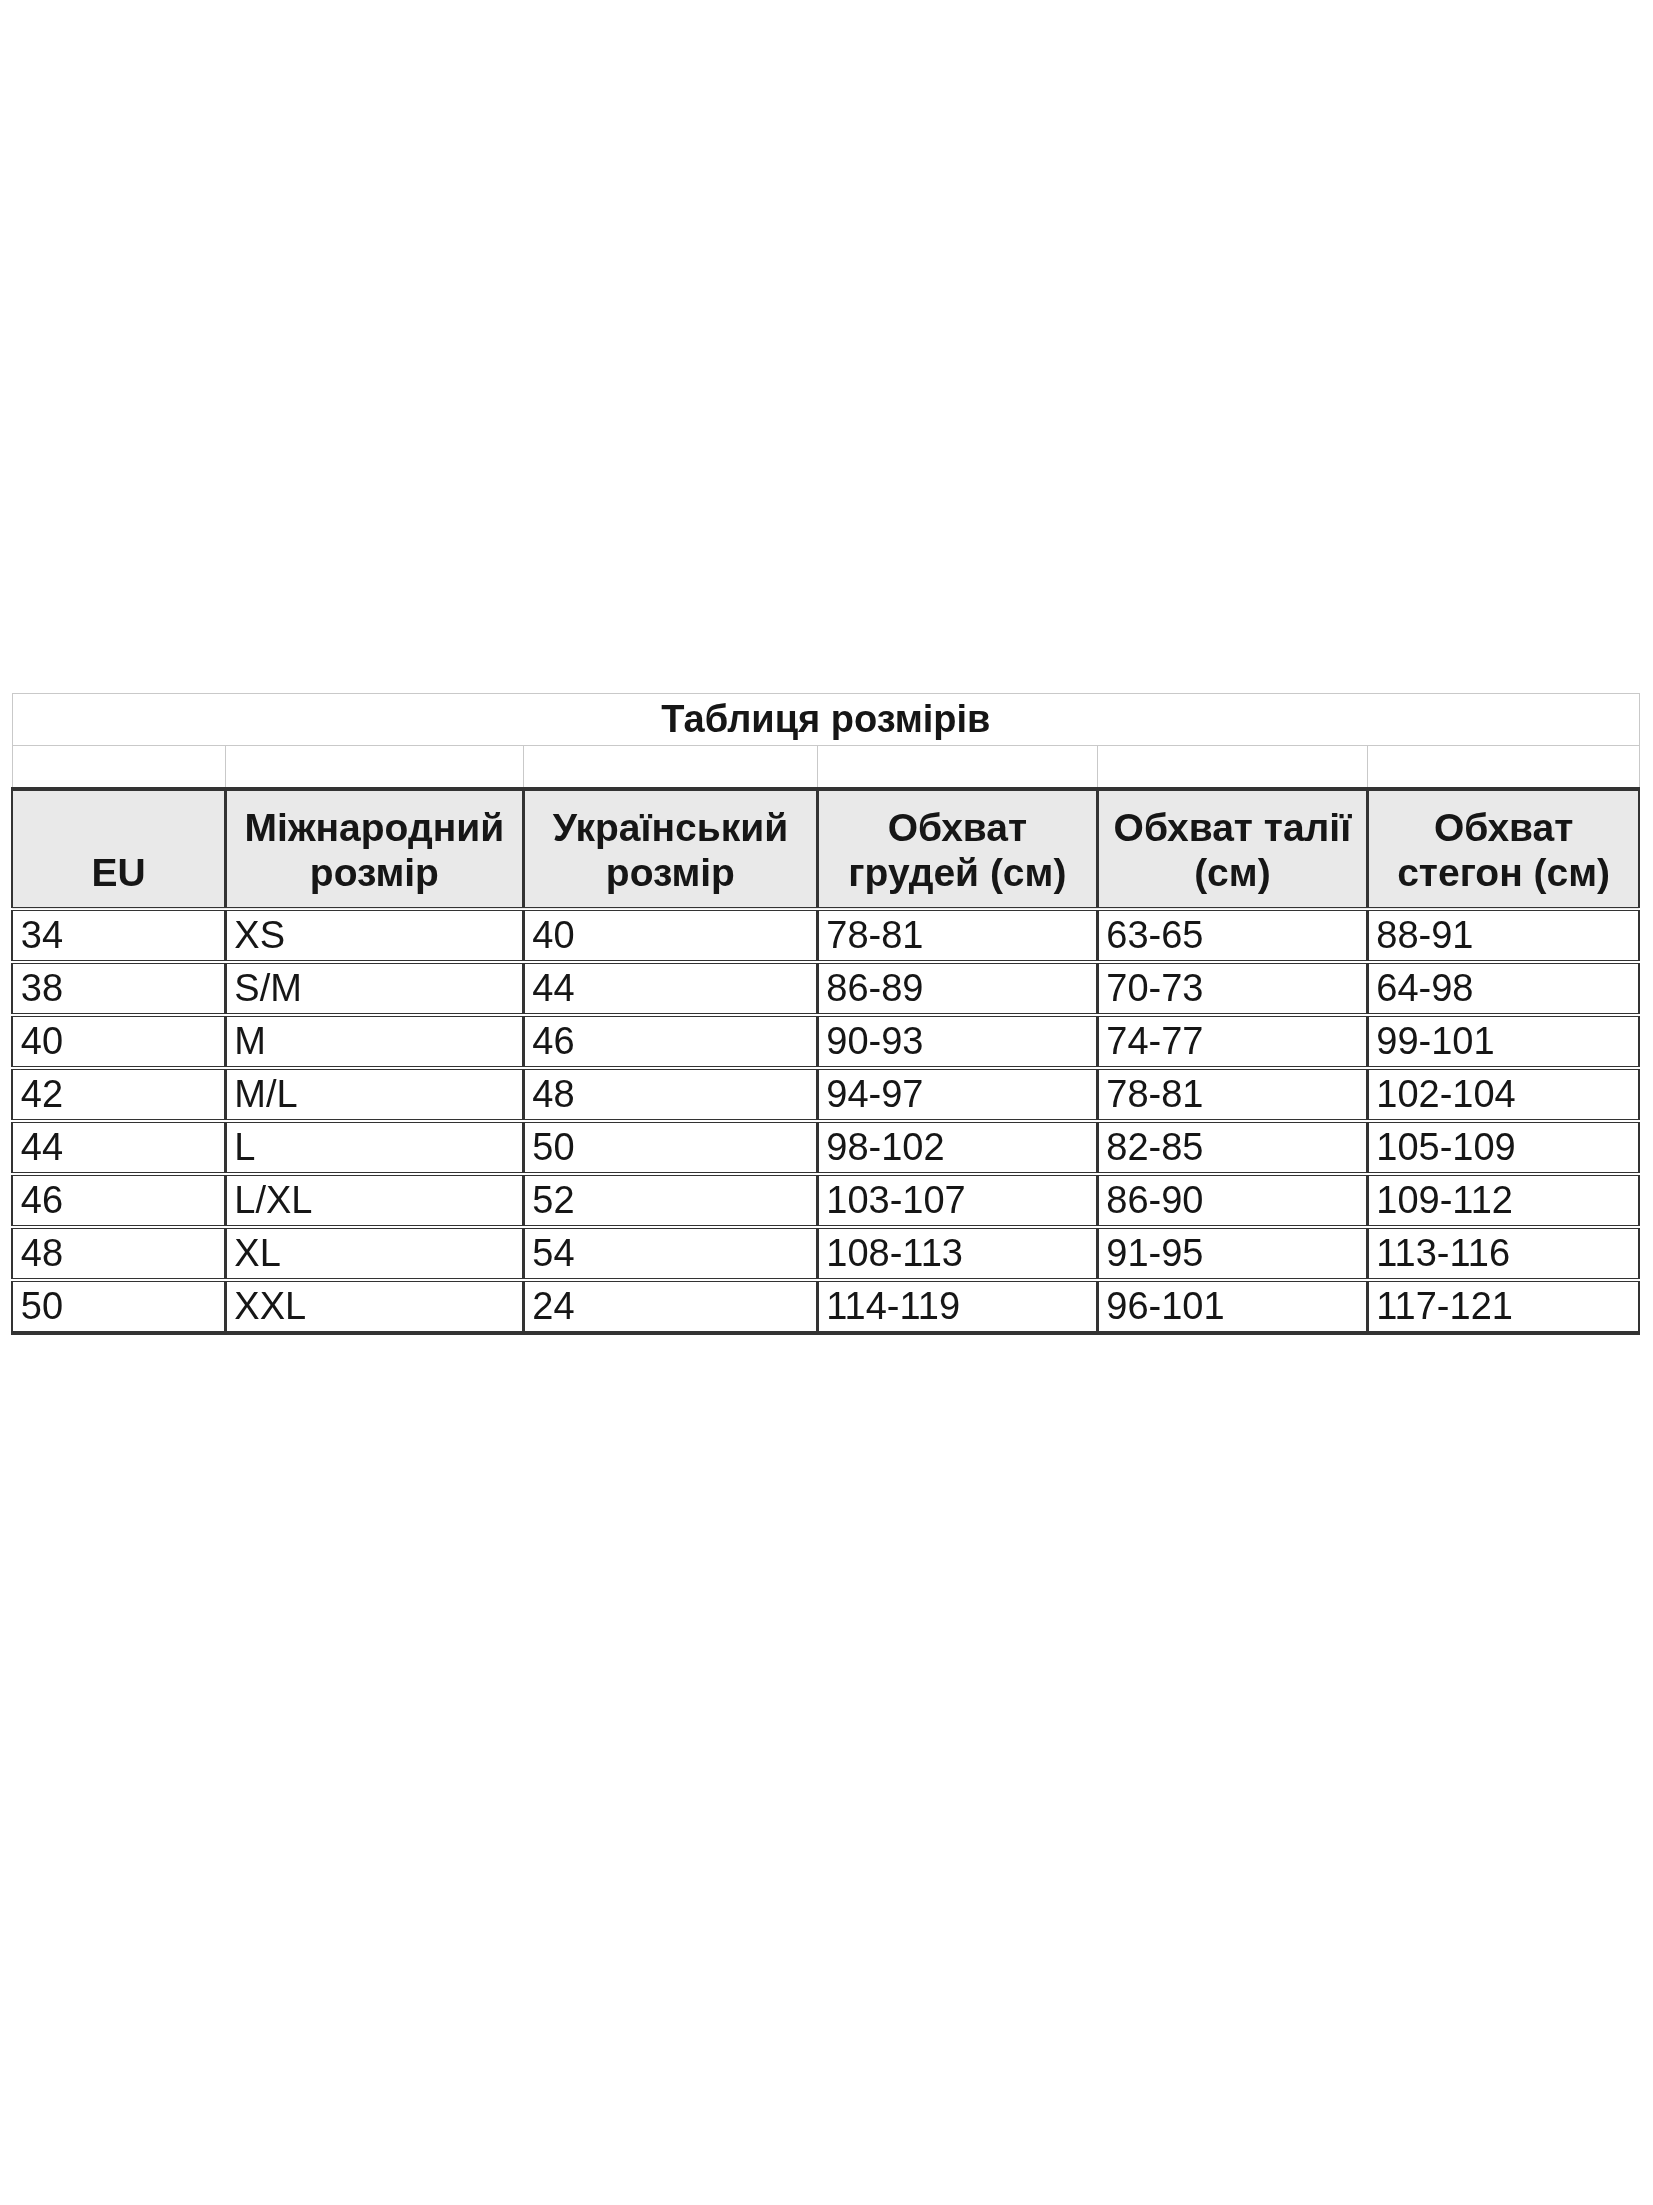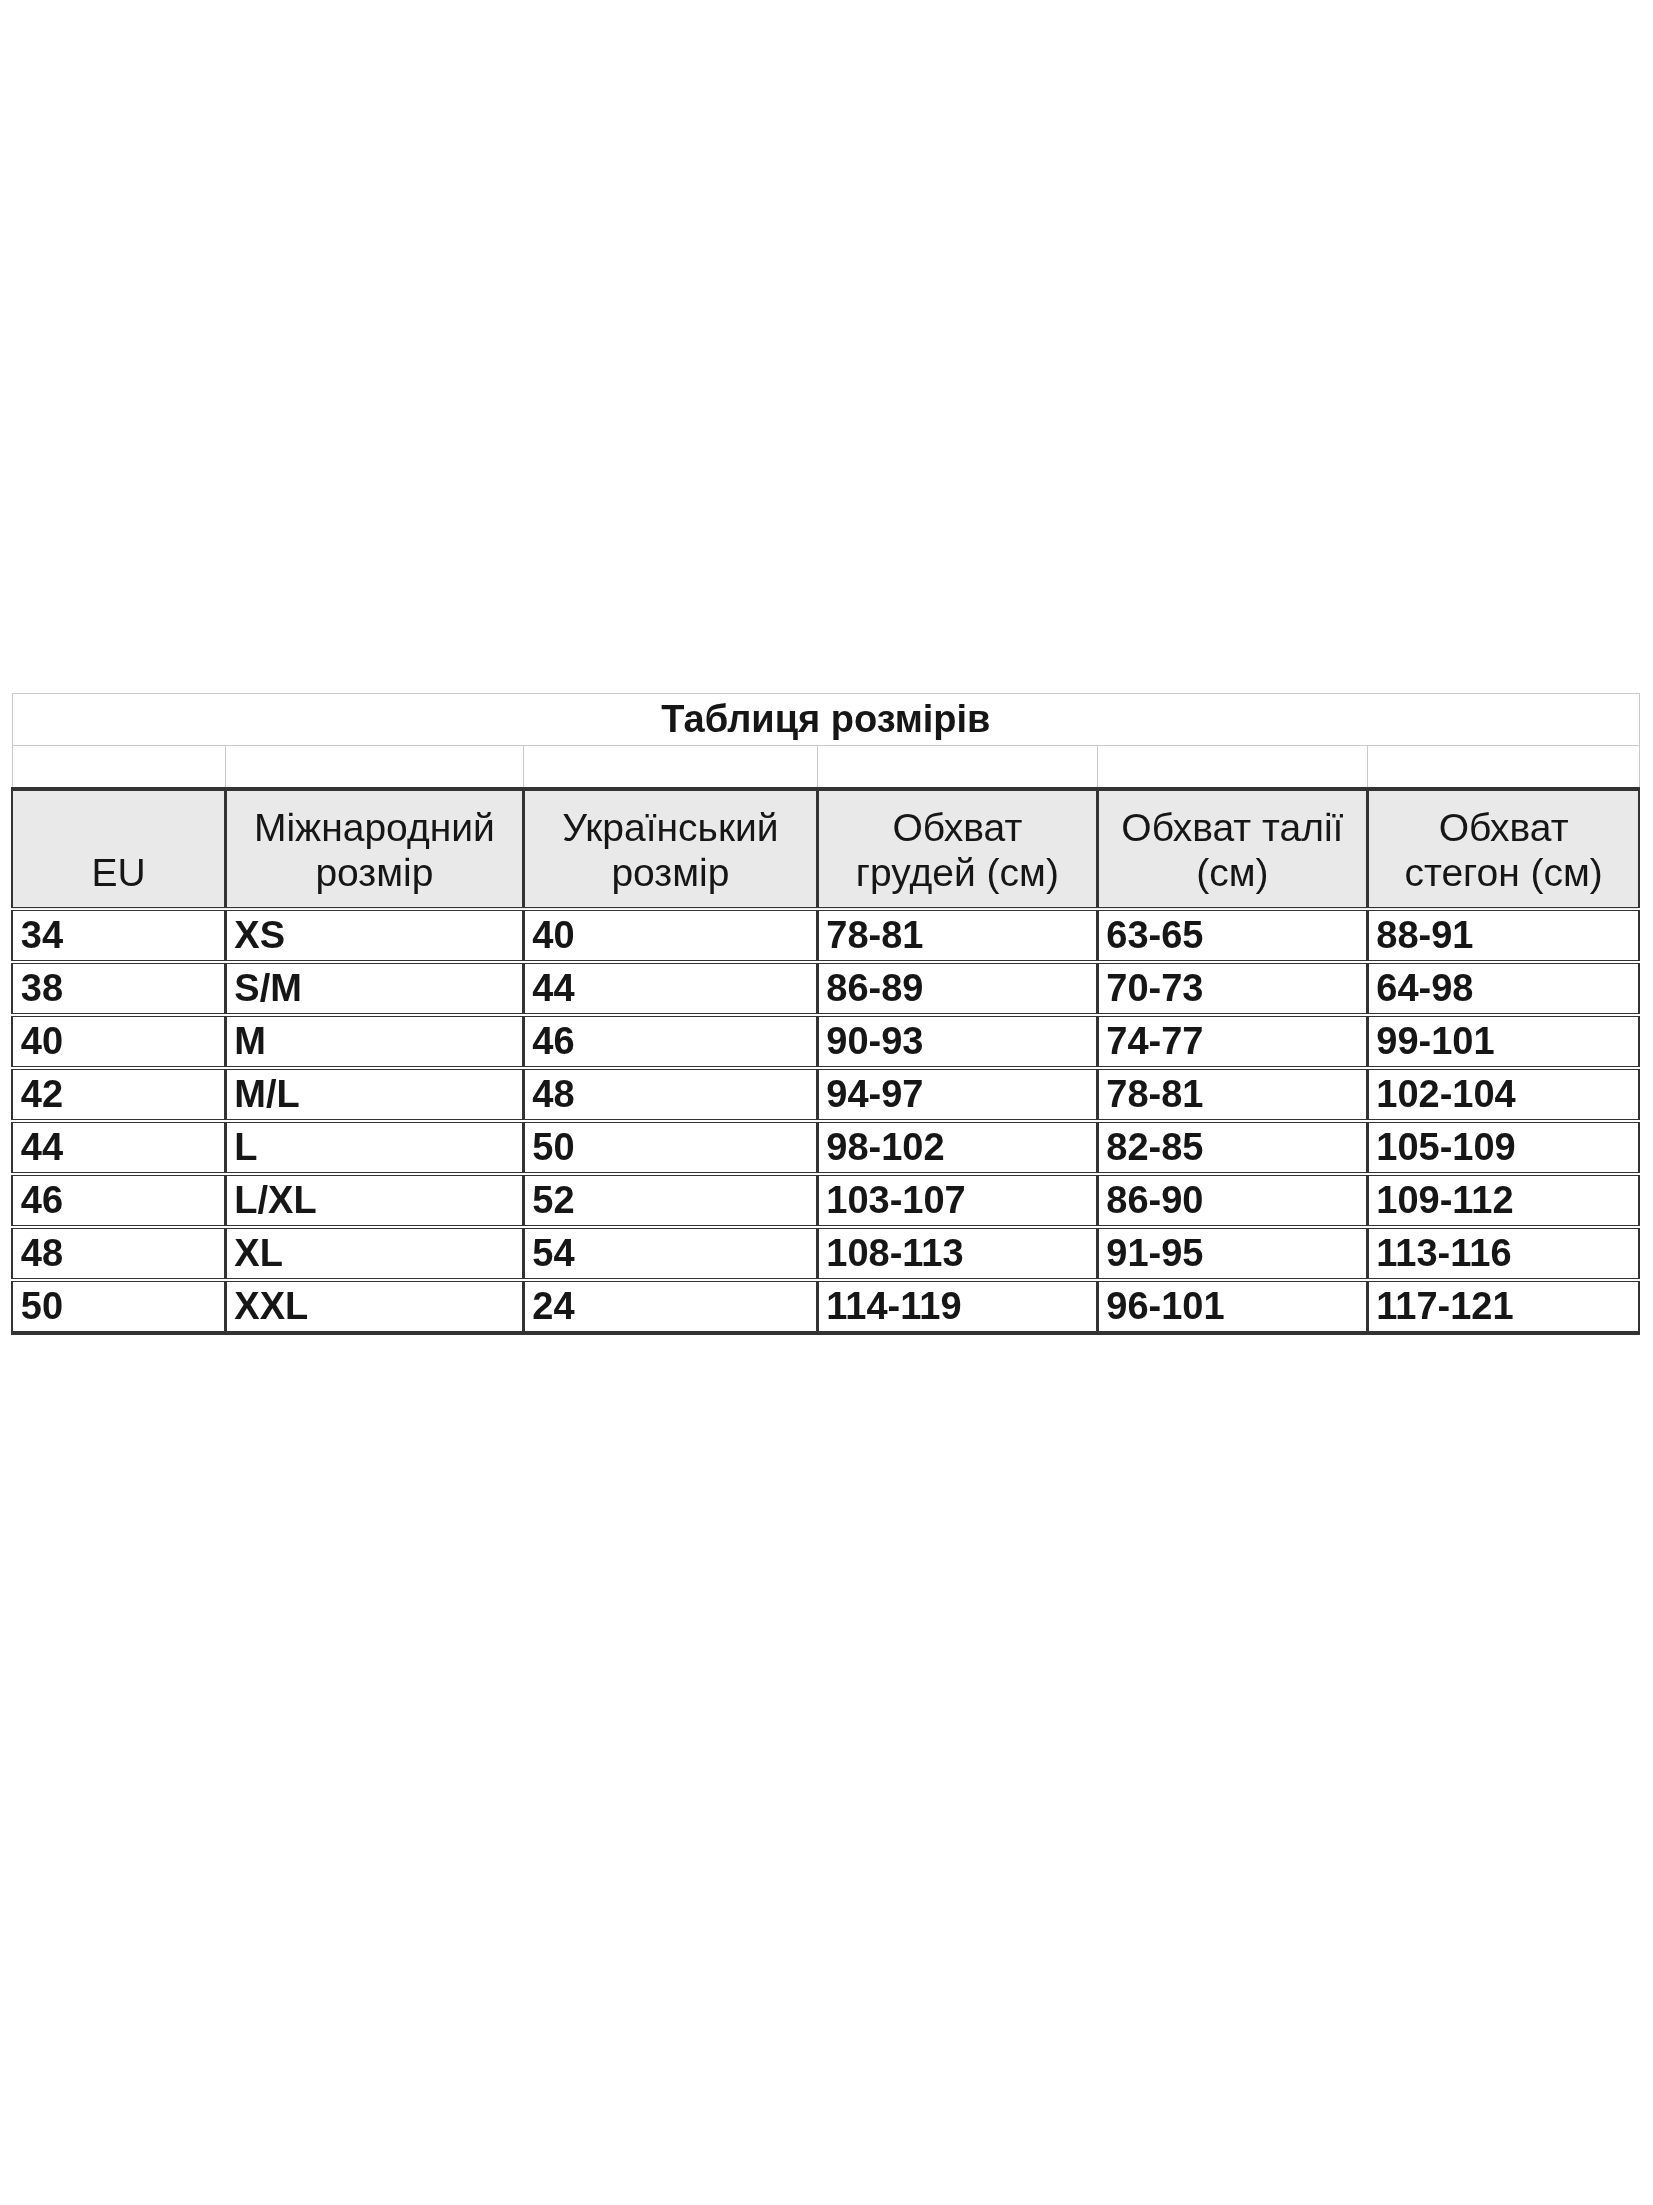--- a/index.html
+++ b/index.html
@@ -41,40 +41,39 @@
   
   tr.header-row th {
     background: #e9e9e9;
     border-left: 3.3px solid #333333;
     border-right: 3.3px solid #333333;
     border-top: 4.1px solid #333333;
     border-bottom: 3.3px solid #333333;
     vertical-align: bottom;
     text-align: center;
     font-size: 39px;
-    font-weight: normal;
+    font-weight: bold;
     line-height: 1.15;
     padding: 14.7px 4.9px 11.4px 4.9px;
     white-space: pre-line;
   }
   tr.header-row th:first-child { border-left: 2.5px solid #333333; }
   tr.header-row th:last-child  { border-right: 2.5px solid #333333; }
   
   tbody.data td {
     border-left: 3.3px solid #333333;
     border-right: 3.3px solid #333333;
     border-top: 4.9px double #333333;
     border-bottom: 4.9px double #333333;
     height: 49px;
     vertical-align: middle;
     text-align: left;
     font-size: 38px;
     padding: 0 4.9px 0 7.4px;
     white-space: nowrap;
-    font-weight: bold;
   }
   tbody.data td:first-child { border-left: 2.5px solid #333333; }
   tbody.data td:last-child  { border-right: 2.5px solid #333333; margin-left: 48px; }
   tbody.data tr:last-child td { border-bottom: 4.1px solid #333333; }
 </style>
 </head>
 <body>
 
 <div class="sheet">
   <table class="size-table">

